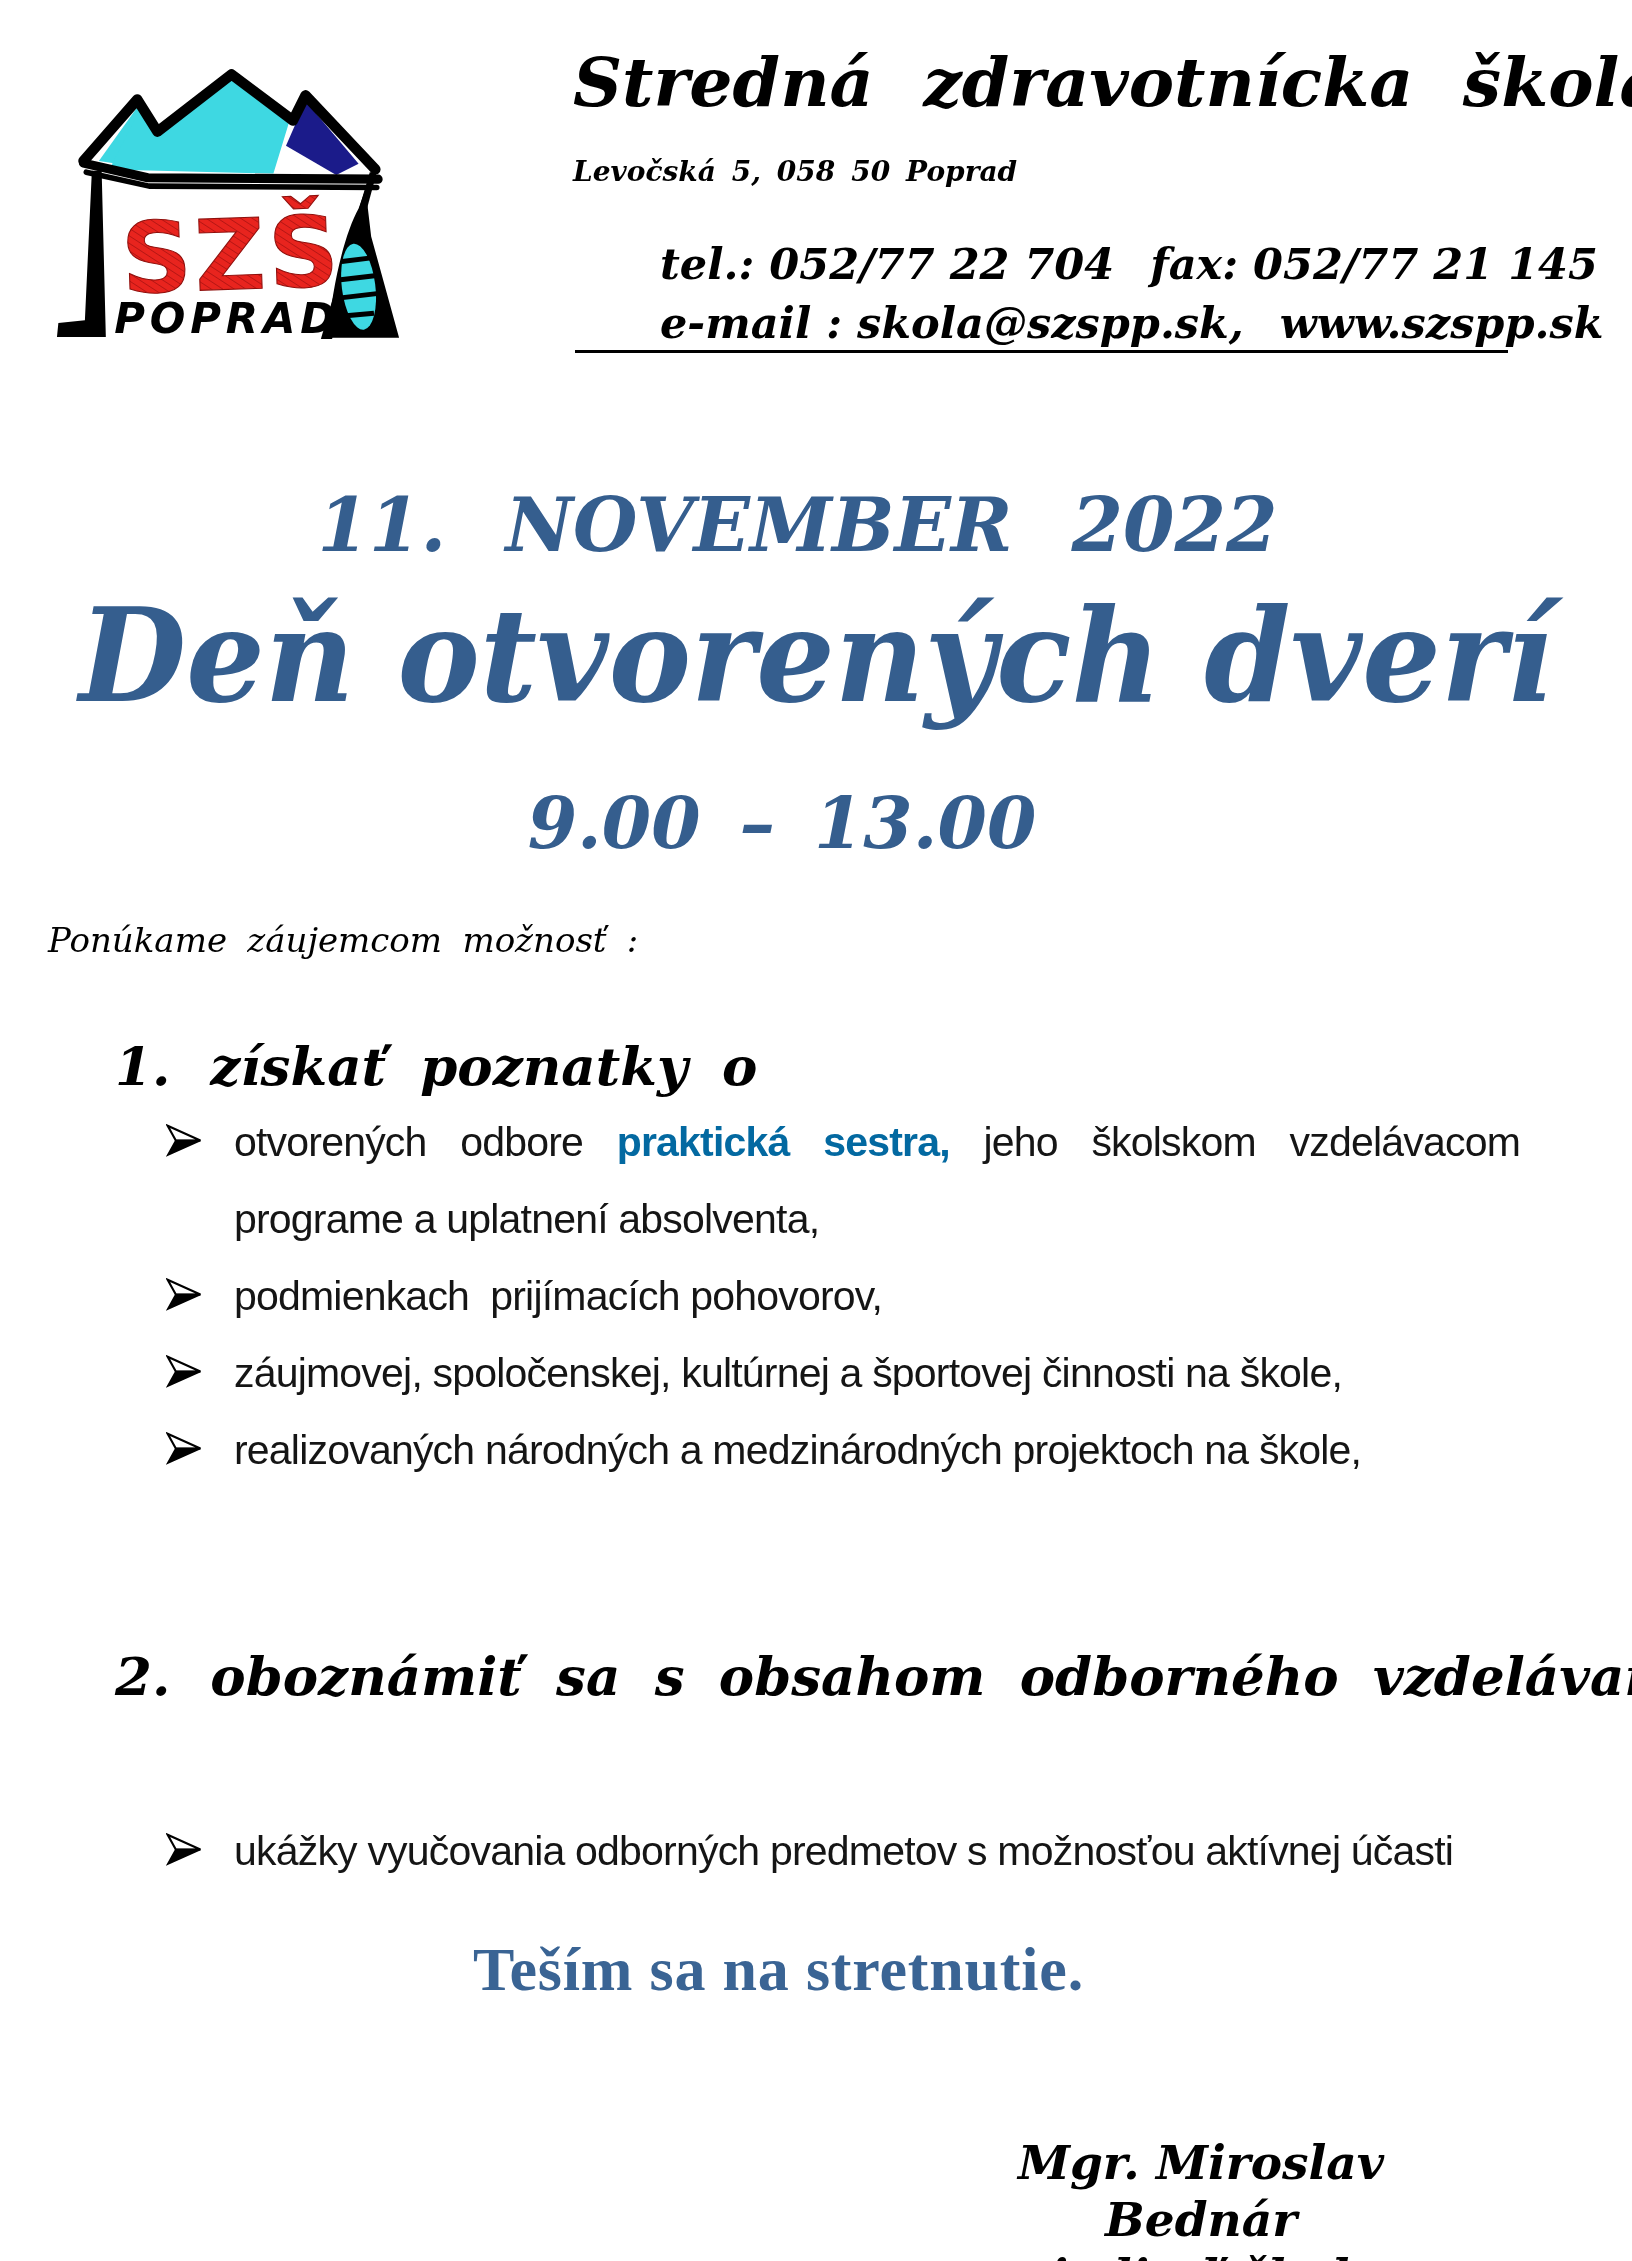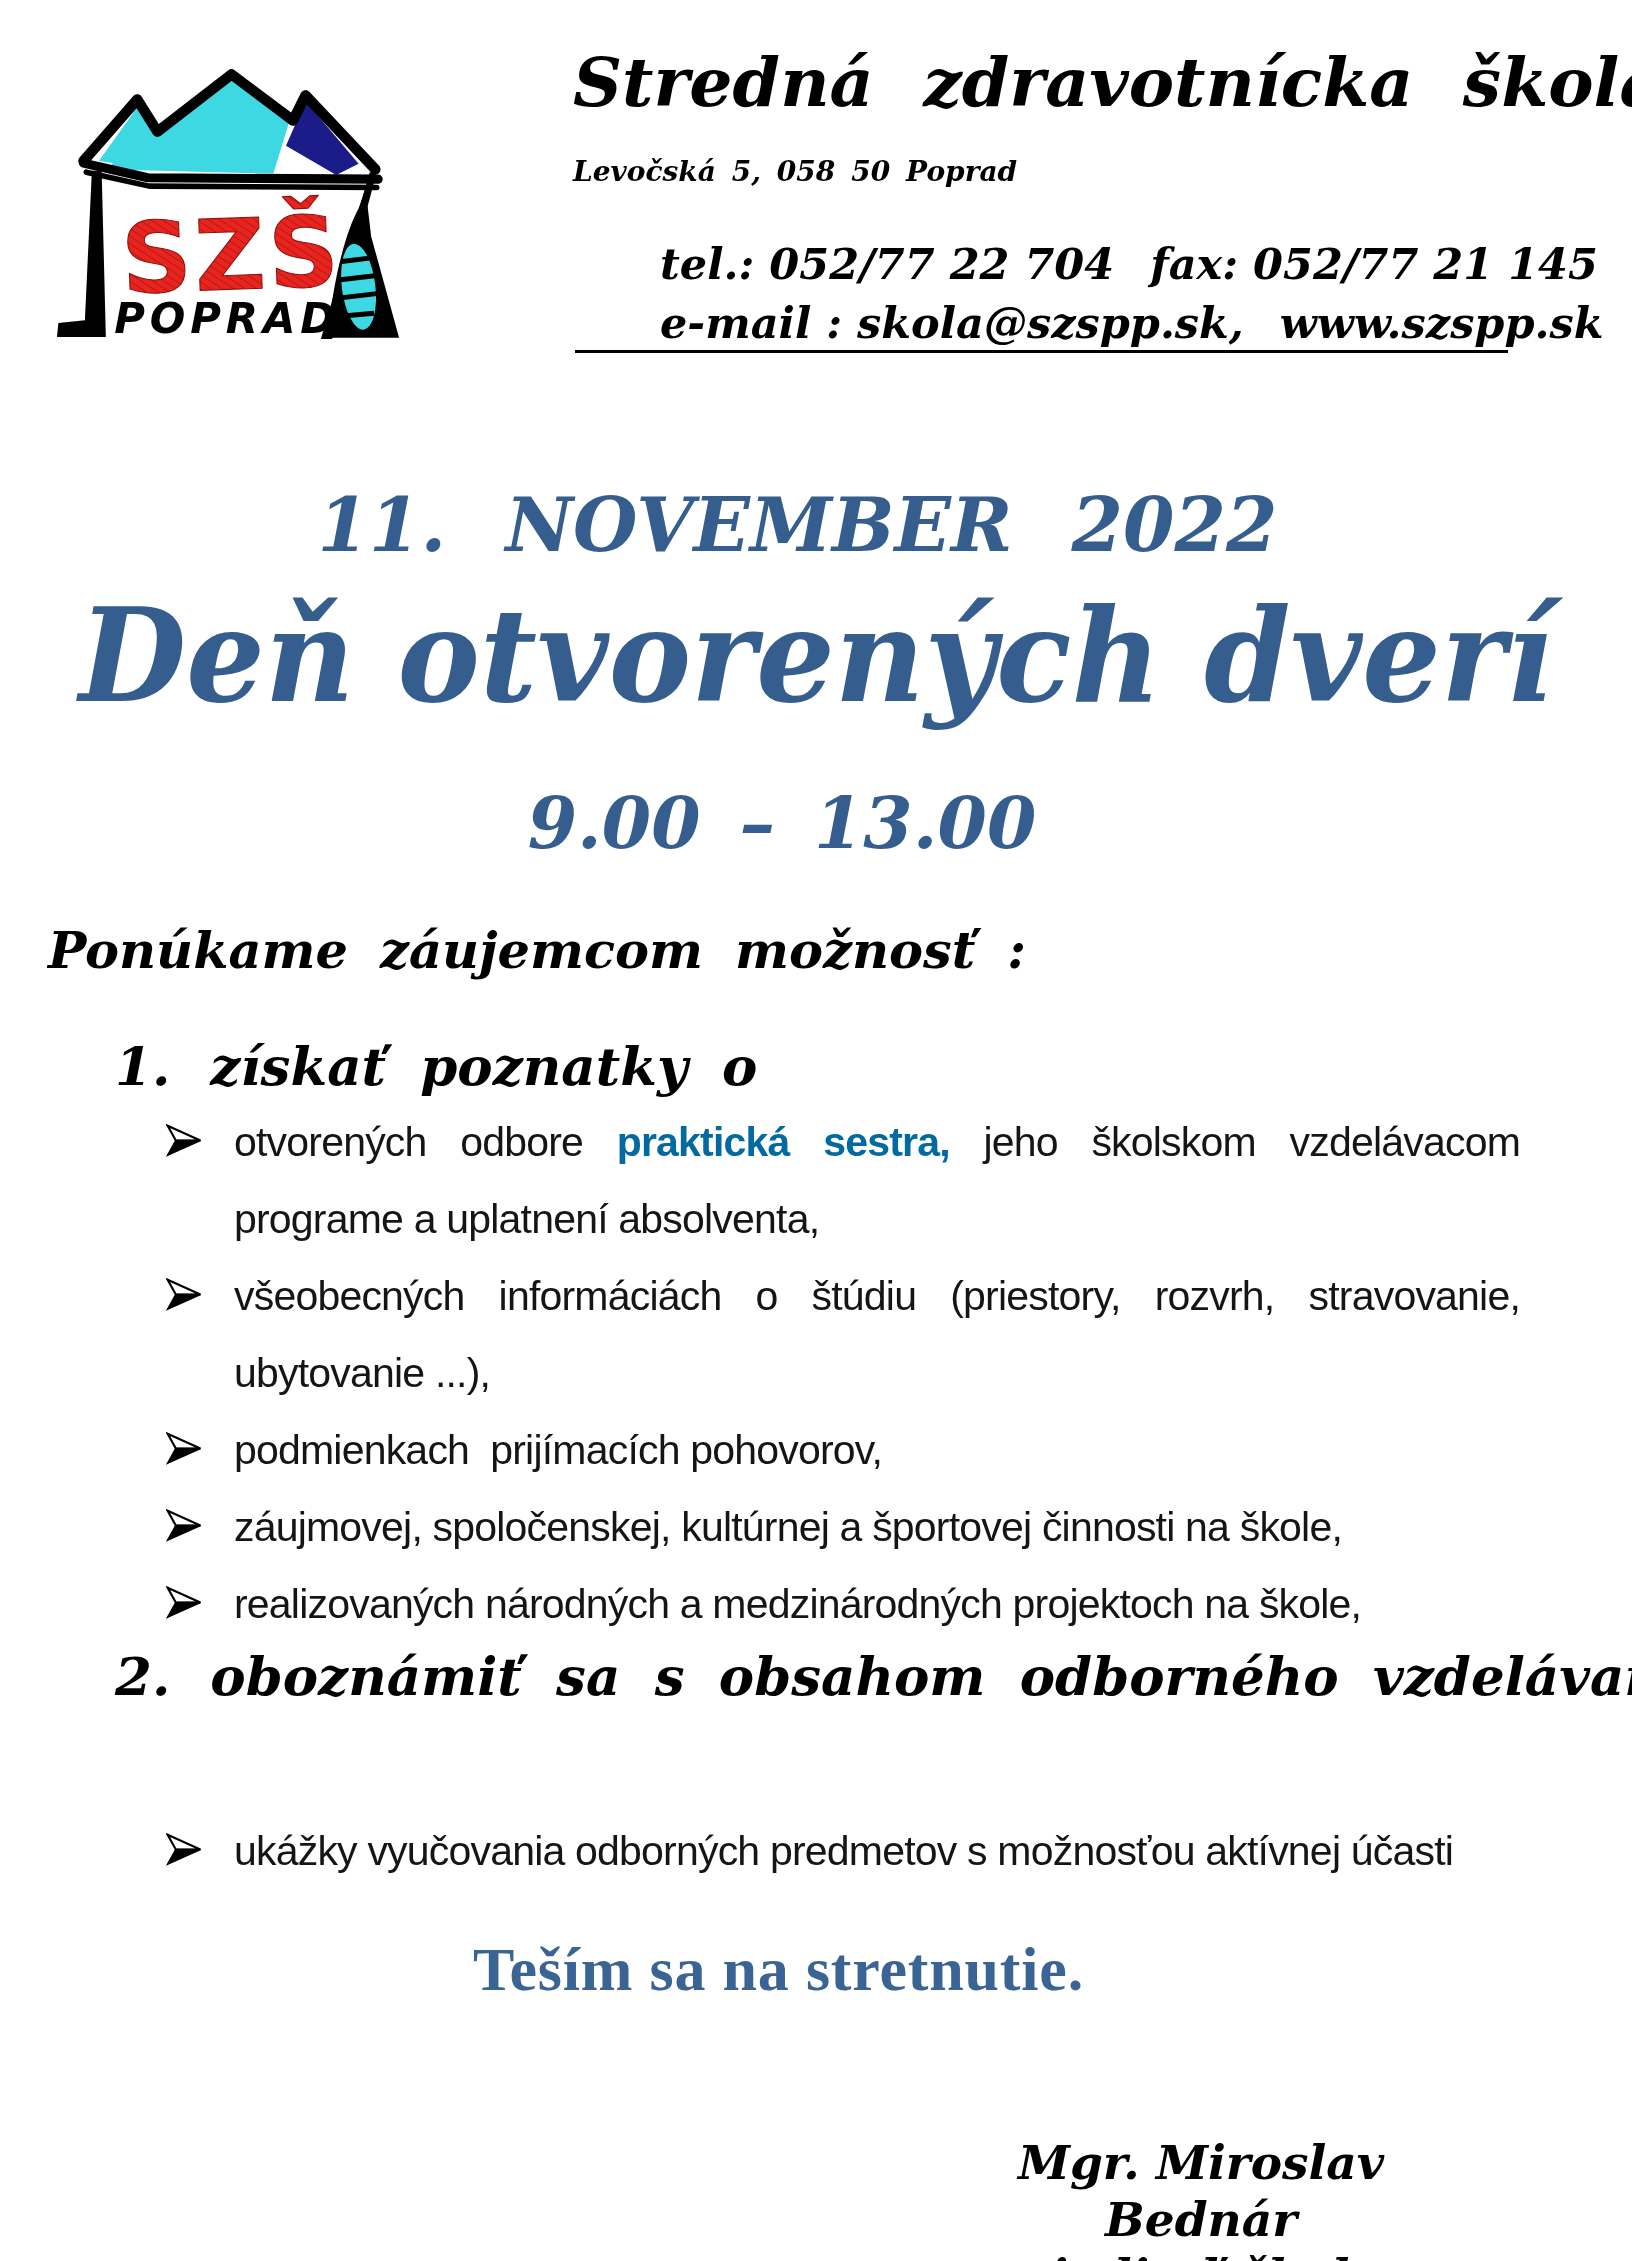--- a/index.html
+++ b/index.html
@@ -60,22 +60,22 @@
   .event-time{
     position:absolute;top:781px;left:0;width:1564px;
     font-family:"DejaVu Serif","Liberation Serif",serif;
     font-style:italic;font-weight:700;
     font-size:71px;text-align:center;color:#355e8e;word-spacing:0.2em;
   }
   
   .intro{
     position:absolute;left:48px;top:920px;
     font-family:"DejaVu Serif","Liberation Serif",serif;
-    font-style:italic;font-weight:700;
-    font-size:51px;color:#000;word-spacing:0.28em;white-space:nowrap;
+    font-style:italic;font-weight:400;
+    font-size:34px;color:#000;word-spacing:0.28em;white-space:nowrap;
   }
   .section-heading{
     position:absolute;left:115px;
     display:flex;gap:40px;
     font-family:"DejaVu Serif","Liberation Serif",serif;
     font-style:italic;font-weight:700;
     font-size:53px;color:#000;white-space:nowrap;
   }
   .section-heading .heading-text{word-spacing:0.3em;}
   .heading-1{top:1035px;}
@@ -187,29 +187,20 @@
           <path d="M6 10 L21 10 L1 19 Z" fill="#000" stroke="#000" stroke-width="1"></path>
         </svg>
       </span>
       <div class="bullet-text">
         <span>otvorených odbore</span>
         <span class="hl">praktická sestra,</span>
         <span>jeho školskom vzdelávacom programe a uplatnení absolventa,</span>
       </div>
     </div>
 
-    <div class="bullet">
-      <span class="bullet-marker">
-        <svg width="36" height="33" viewBox="0 0 22 20">
-          <path d="M1 1 L21 10 L6 10 Z" fill="#fff" stroke="#000" stroke-width="1.3"></path>
-          <path d="M6 10 L21 10 L1 19 Z" fill="#000" stroke="#000" stroke-width="1"></path>
-        </svg>
-      </span>
-      <div class="bullet-text">všeobecných informáciách o štúdiu (priestory, rozvrh, stravovanie, ubytovanie ...),</div>
-    </div>
 
     <div class="bullet">
       <span class="bullet-marker">
         <svg width="36" height="33" viewBox="0 0 22 20">
           <path d="M1 1 L21 10 L6 10 Z" fill="#fff" stroke="#000" stroke-width="1.3"></path>
           <path d="M6 10 L21 10 L1 19 Z" fill="#000" stroke="#000" stroke-width="1"></path>
         </svg>
       </span>
       <div class="bullet-text keep-spaces">podmienkach  prijímacích pohovorov,</div>
     </div>

